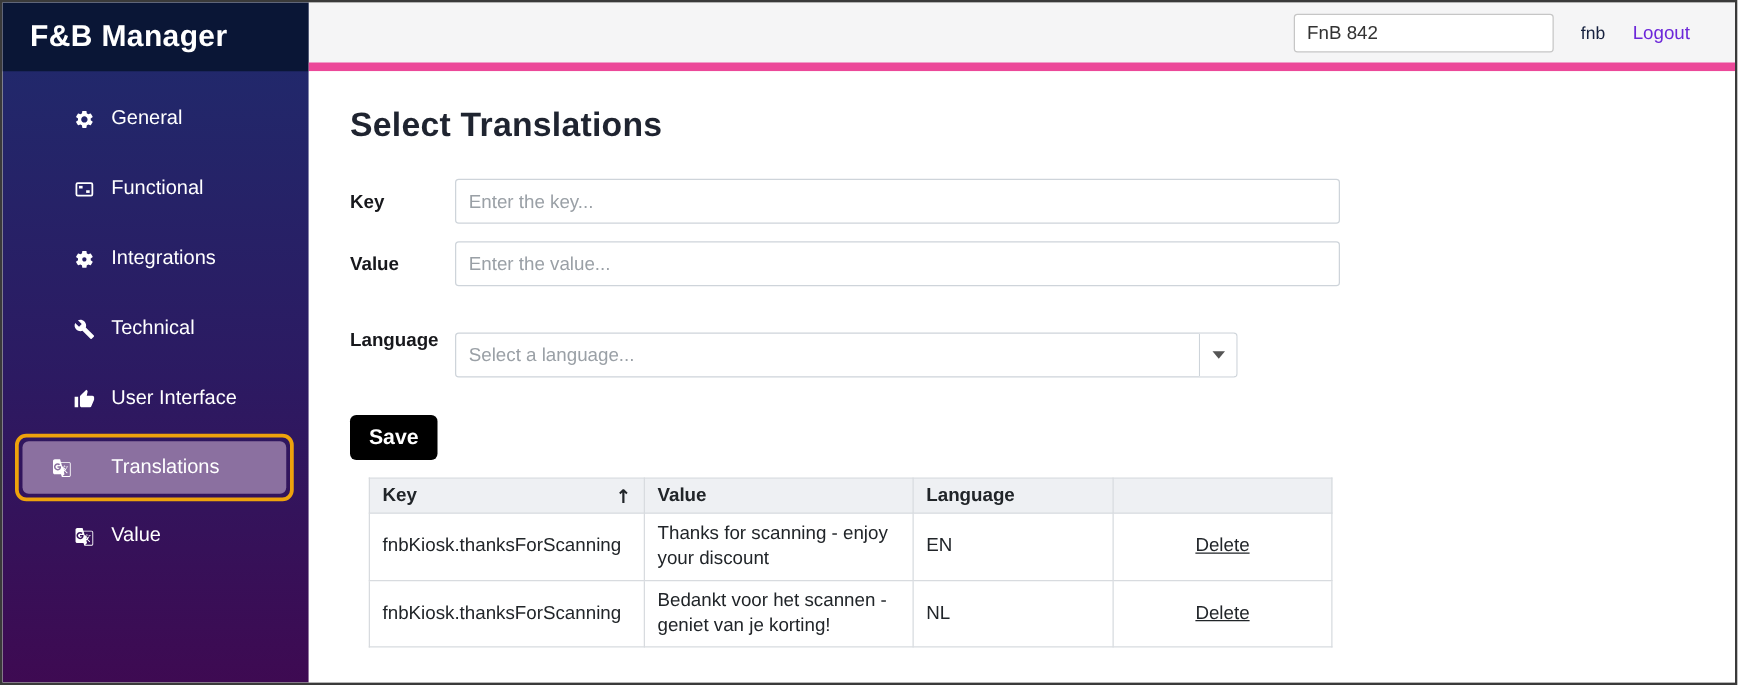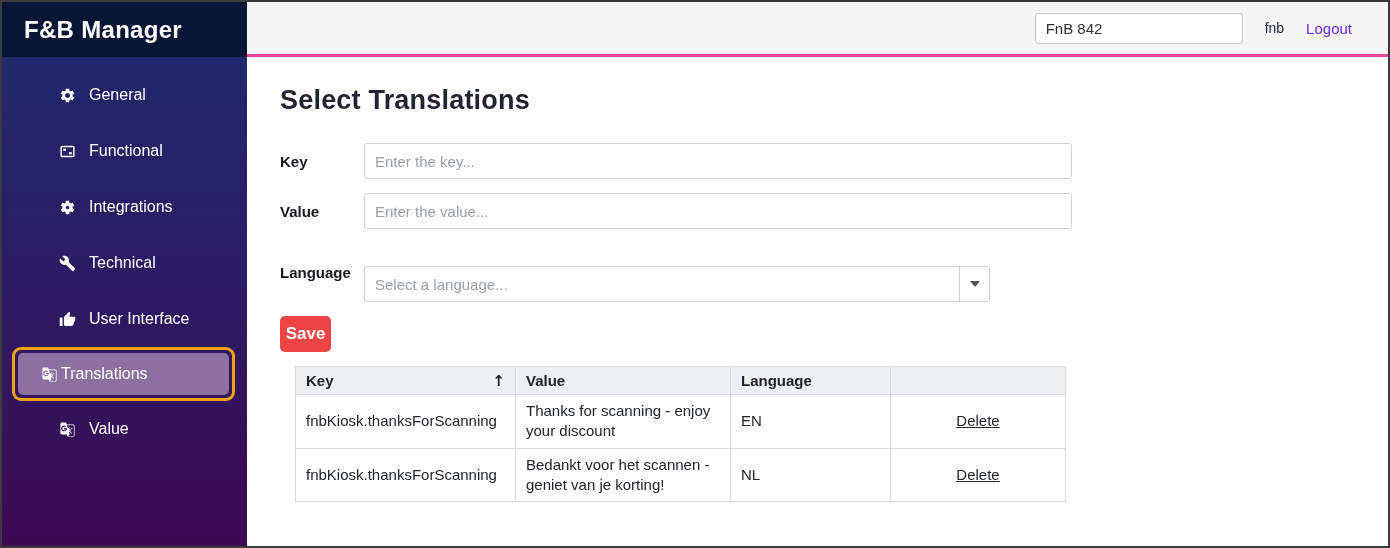--- a/index.html
+++ b/index.html
@@ -43,30 +43,30 @@
     height: auto; padding: 3px;
     margin: 0 12px 0 10px;
     border: 3px solid #eea20c;
     border-radius: 9px;
   }
   .side-item.active .item-inner {
     width: 100%; height: 42px;
     background: #8b70a0;
     border-radius: 5px;
     display: flex; align-items: center;
-    padding-left: 22px; gap: 3px;
+    padding-left: 22px; gap: 31px;
   }
 
   
   .right-col { flex: 1; display: flex; flex-direction: column; min-width: 0; }
 
   .topbar {
     height: 55px; min-height: 55px;
     background: #f5f5f6;
-    border-bottom: 3px solid #ec4899;
+    border-bottom: 7px solid #ec4899;
     display: flex; align-items: center; justify-content: flex-end;
     padding-right: 36px; gap: 22px;
   }
   .combo {
     width: 208px; height: 31px;
     background: #ffffff;
     border: 1px solid #c6c6c6; border-radius: 3px;
     display: flex; align-items: stretch;
     overflow: hidden;
   }
@@ -102,22 +102,23 @@
   .select-wrap { position: relative; width: 626px; margin-top: 23px; }
   .select-wrap .text-input { width: 100%; padding-right: 36px; }
   .select-wrap .arrow-box {
     position: absolute; top: 1px; right: 1px; bottom: 1px;
     width: 30px; border-left: 1px solid #ced4da;
     display: flex; align-items: center; justify-content: center;
     cursor: pointer; background: #fff; border-radius: 0 2px 2px 0;
   }
 
   .save-btn {
-    width: 51px; height: 36px;
-    background: #ef4444; color: #ffffff;
+    margin-top: 16px;
+    width: 70px; height: 36px;
+    background: #000000; color: #ffffff;
     border: none; border-radius: 5px;
     font-family: "Liberation Sans", sans-serif;
     font-size: 17px; font-weight: 700;
     cursor: pointer;
   }
 
   
   table.translations {
     margin: 14px 0 0 15px;
     border-collapse: collapse;

